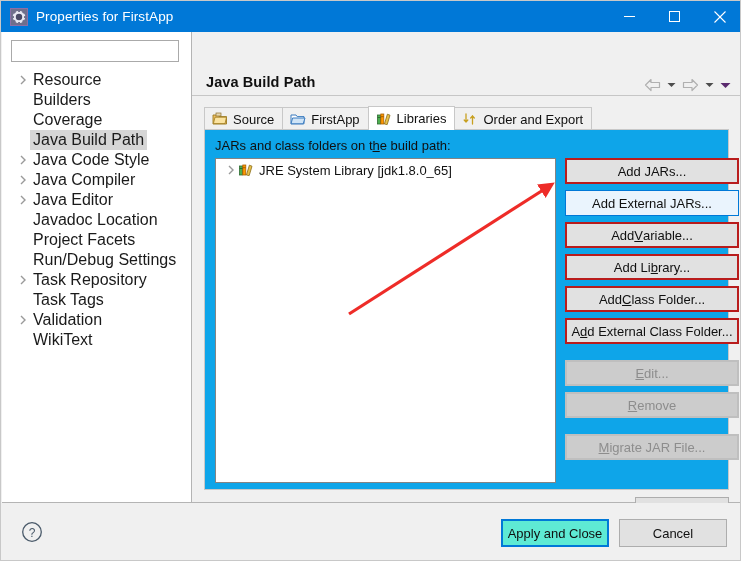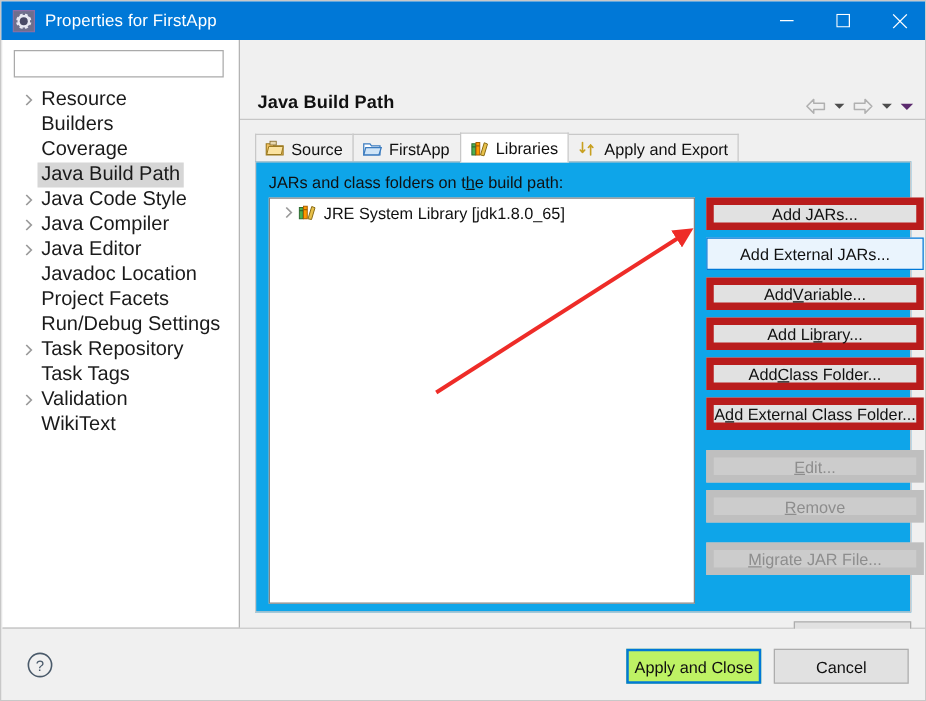--- a/index.html
+++ b/index.html
@@ -249,21 +249,21 @@
   
   .sidebuttons {
     position: absolute;
     left: 360px; top: 28px;
     width: 174px;
   }
   .btn {
     width: 174px;
     height: 26px;
     background: #e1e1e1;
-    border: 6px solid #b91c1c;
+    border: 2px solid #b91c1c;
     box-sizing: border-box;
     font-family: "Liberation Sans", sans-serif;
     font-size: 13px;
     color: #101010;
     display: flex;
     align-items: center;
     justify-content: center;
     margin-bottom: 6px;
     white-space: nowrap;
     padding: 0;
@@ -327,21 +327,21 @@
     font-family: "Liberation Sans", sans-serif;
     font-size: 13px;
     color: #101010;
     display: flex;
     align-items: center;
     justify-content: center;
     white-space: nowrap;
   }
   .dlg-btn.default {
     border: 2px solid #0078d7;
-    background: #bef264;
+    background: #5eead4;
   }
 
   
   .annotation {
     position: absolute;
     left: 0; top: 0;
     width: 741px; height: 561px;
     pointer-events: none;
     z-index: 50;
   }
@@ -569,21 +569,21 @@
         <span>Libraries</span>
       </div>
 
       <div class="tab">
         <span class="tab-icon">
           <svg width="16" height="16" viewBox="0 0 16 16">
             <path d="M4 3 L4 11 M4 11 L2.2 9 M4 11 L5.8 9" fill="none" stroke="#c8a020" stroke-width="1.3" stroke-linecap="round"></path>
             <path d="M10.5 13 L10.5 5 M10.5 5 L8.7 7 M10.5 5 L12.3 7" fill="none" stroke="#c8a020" stroke-width="1.3" stroke-linecap="round"></path>
           </svg>
         </span>
-        <span>Apply and Export</span>
+        <span>Order and Export</span>
       </div>
     </div>
 
     <div class="tabpanel">
 
       <div class="panel-label">JARs and class folders on t<span class="mn">h</span>e build path:</div>
 
       <div class="listbox">
         <div class="list-row">
           <span class="list-arrow">

